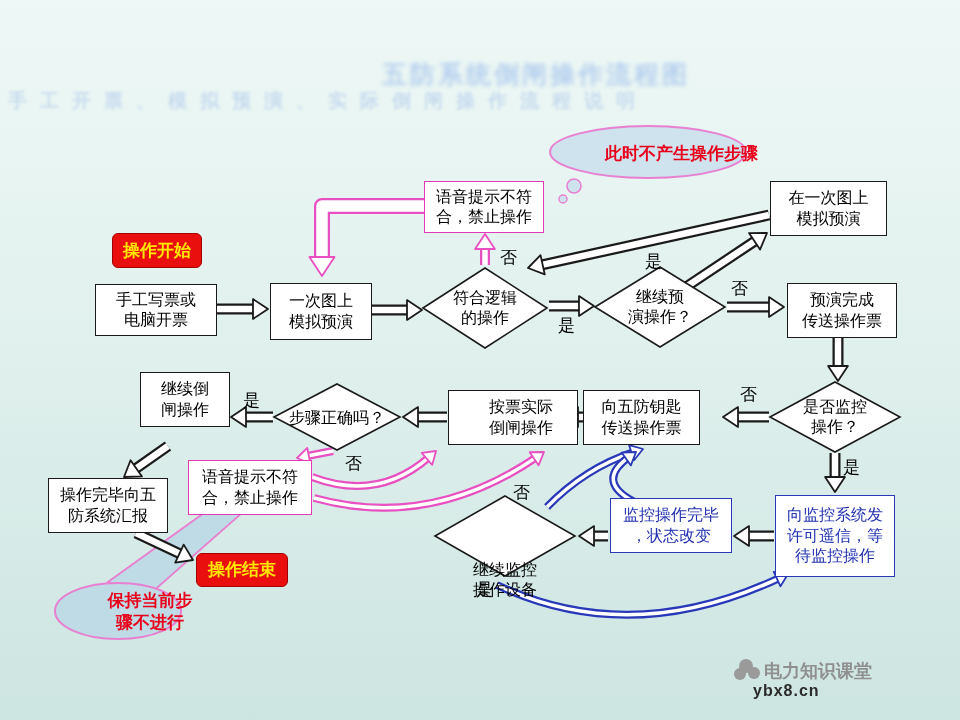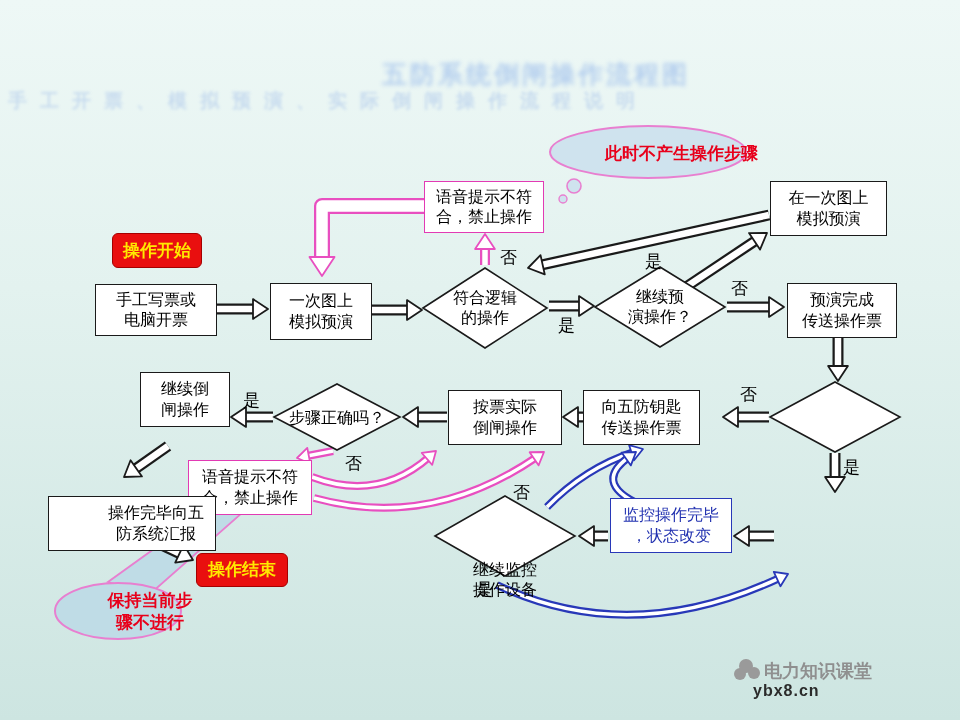--- a/index.html
+++ b/index.html
@@ -185,36 +185,41 @@
   <div class="node" style="left:270px;top:283px;width:100px;height:55px;">一次图上
 模拟预演</div>
   <div class="node magenta" style="left:424px;top:181px;width:118px;height:50px;">语音提示不符
 合，禁止操作</div>
   <div class="node" style="left:770px;top:181px;width:115px;height:53px;text-align:center;">在一次图上
 模拟预演</div>
   <div class="node" style="left:787px;top:283px;width:108px;height:53px;">预演完成
 传送操作票</div>
   <div class="node" style="left:583px;top:390px;width:115px;height:53px;">向五防钥匙
 传送操作票</div>
-  <div class="node" style="left:448px;top:390px;width:112px;height:53px;">按票实际
+  <div class="node" style="left:448px;top:390px;width:112px;height:53px;padding-left:16px;">按票实际
 倒闸操作</div>
   <div class="node" style="left:140px;top:372px;width:88px;height:53px;">继续倒
 闸操作</div>
   <div class="node magenta" style="left:188px;top:460px;width:122px;height:53px;">语音提示不符
 合，禁止操作</div>
-  <div class="node" style="left:48px;top:496px;width:118px;height:53px;padding-left:48px;">操作完毕向五
+  <div class="node" style="left:48px;top:478px;width:118px;height:53px;">操作完毕向五
 防系统汇报</div>
   <div class="node red" style="left:196px;top:553px;width:90px;height:32px;">操作结束</div>
   <div class="node blue" style="left:610px;top:498px;width:120px;height:53px;">监控操作完毕
 ，状态改变</div>
+  <div class="node blue" style="left:775px;top:495px;width:118px;height:80px;">向监控系统发
+许可遥信，等
+待监控操作</div>
 
   <div class="dtext" style="left:425px;top:288px;width:120px;">符合逻辑
 的操作</div>
   <div class="dtext" style="left:600px;top:287px;width:120px;">继续预
 演操作？</div>
+  <div class="dtext" style="left:775px;top:397px;width:120px;">是否监控
+操作？</div>
   <div class="dtext" style="left:277px;top:408px;width:120px;">步骤正确吗？</div>
   <div class="dtext" style="left:445px;top:516px;width:120px;margin-top:44px;">继续监控
 操作设备</div>
 
   <div class="lbl" style="left:500px;top:246px;">否</div>
   <div class="lbl" style="left:558px;top:314px;">是</div>
   <div class="lbl" style="left:645px;top:250px;">是</div>
   <div class="lbl" style="left:731px;top:277px;">否</div>
   <div class="lbl" style="left:740px;top:383px;">否</div>
   <div class="lbl" style="left:843px;top:456px;">是</div>

